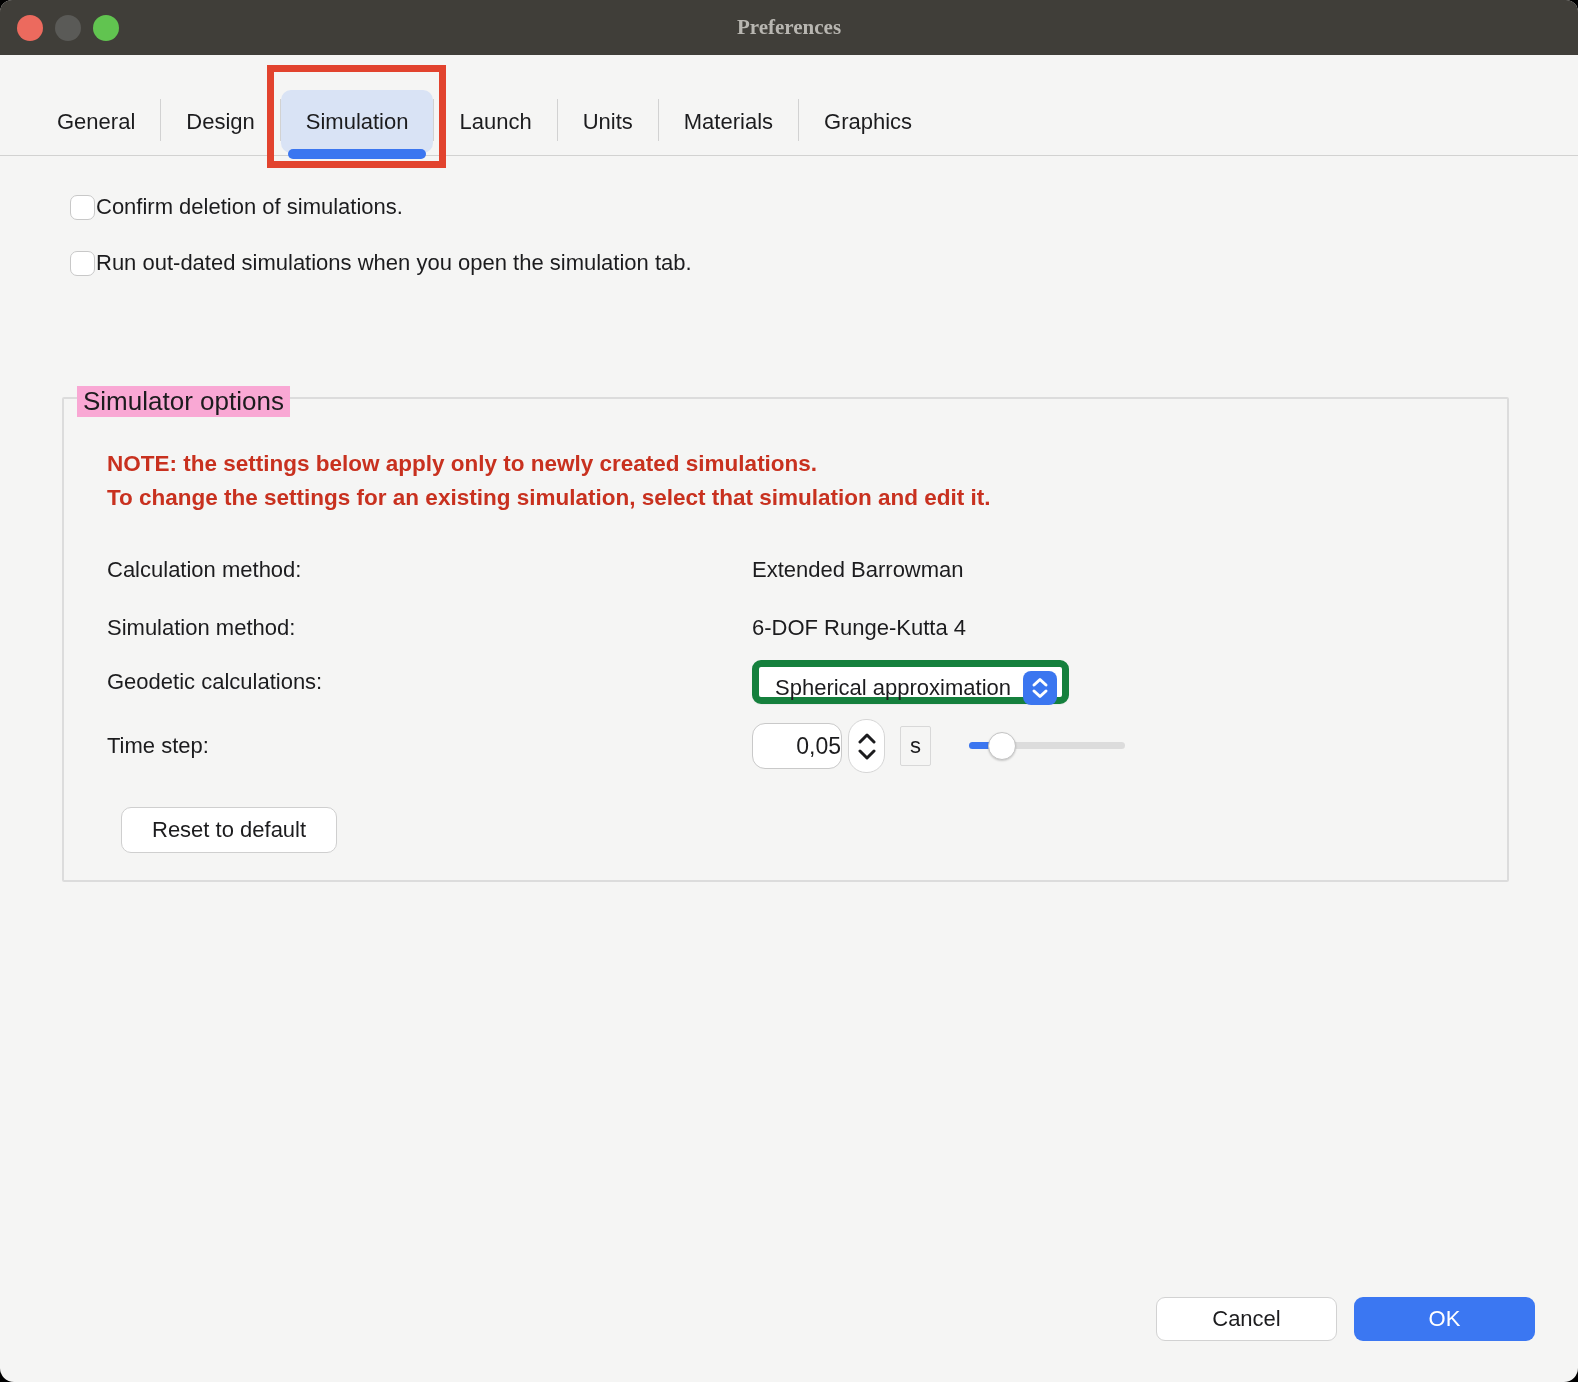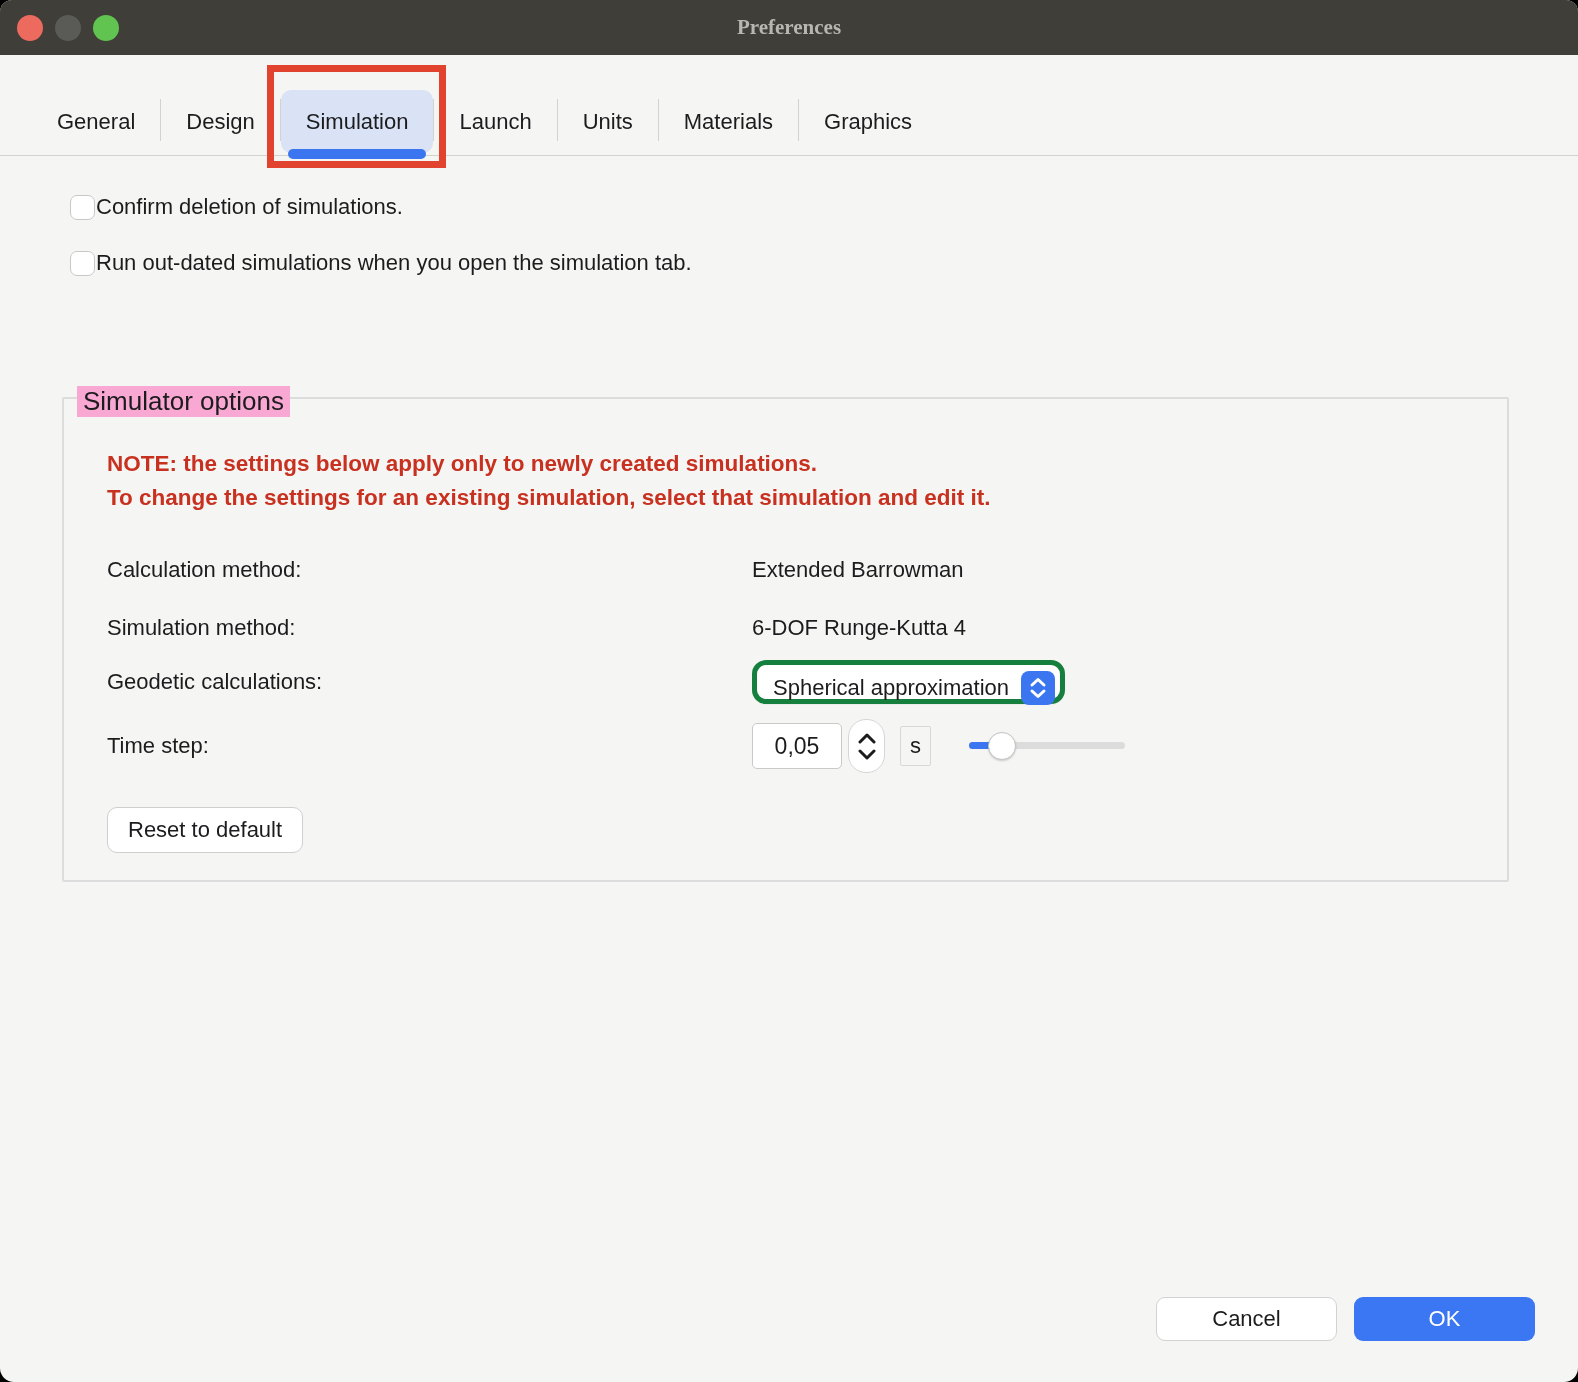--- a/index.html
+++ b/index.html
@@ -105,40 +105,40 @@
   .row-calc { margin-top: 40px; height: 30px; }
   .row-sim  { margin-top: 28px; height: 30px; }
   .row-geo  { margin-top: 16px; height: 46px; }
   .row-time { margin-top: 14px; height: 54px; }
 
   
   .popup {
     display: inline-flex; align-items: center;
     height: 44px;
     background: #fff;
-    border: 5px solid #15803d;
-    border-radius: 14px;
+    border: 7px solid #15803d;
+    border-radius: 9px;
     padding: 12px 5px 0 16px;
     box-shadow: 0 1px 1px rgba(0,0,0,0.04);
     cursor: default;
   }
   .popup-label { font-size: 22px; }
   .popup-icon {
     width: 34px; height: 34px; margin-left: 12px;
     background: #3b76f0; border-radius: 8px;
     display: flex; align-items: center; justify-content: center;
   }
 
   
   .ts-input {
     width: 90px; height: 46px;
-    border: 1px solid #c9c9c9; border-radius: 5px;
-    background: #fff;
-    font-family: "Liberation Sans", sans-serif;
-    font-size: 23px; text-align: center; color: #1c1c1e;
+    border: 1px solid #c9c9c9; border-radius: 13px;
+    background: #fff;
+    font-family: "Liberation Sans", sans-serif;
+    font-size: 23px; text-align: right; color: #1c1c1e;
     outline: none;
   }
   .spinner {
     width: 37px; height: 54px; margin-left: 6px;
     background: #fff;
     border: 1px solid #d6d6d6; border-radius: 18px;
     display: flex; flex-direction: column; align-items: center; justify-content: center;
     gap: 5px;
   }
   .unit-box {
@@ -164,23 +164,24 @@
     background: #fff;
     border: 1px solid #c4c4c4; border-radius: 50%;
     box-shadow: 0 1px 2px rgba(0,0,0,0.18);
   }
 
   .reset-btn {
     margin-top: 34px;
     display: inline-block;
     background: #fff;
     border: 1px solid #cfcfcf; border-radius: 10px;
-    padding: 9px 20px;
+    padding: 9px 30px;
     font-size: 22px; color: #1c1c1e;
     font-family: "Liberation Sans", sans-serif;
+    margin-left: 14px;
   }
 
   
   .footer {
     position: absolute; right: 43px; bottom: 41px;
     display: flex; gap: 17px;
   }
   .btn {
     width: 181px; height: 44px;
     border-radius: 9px;

